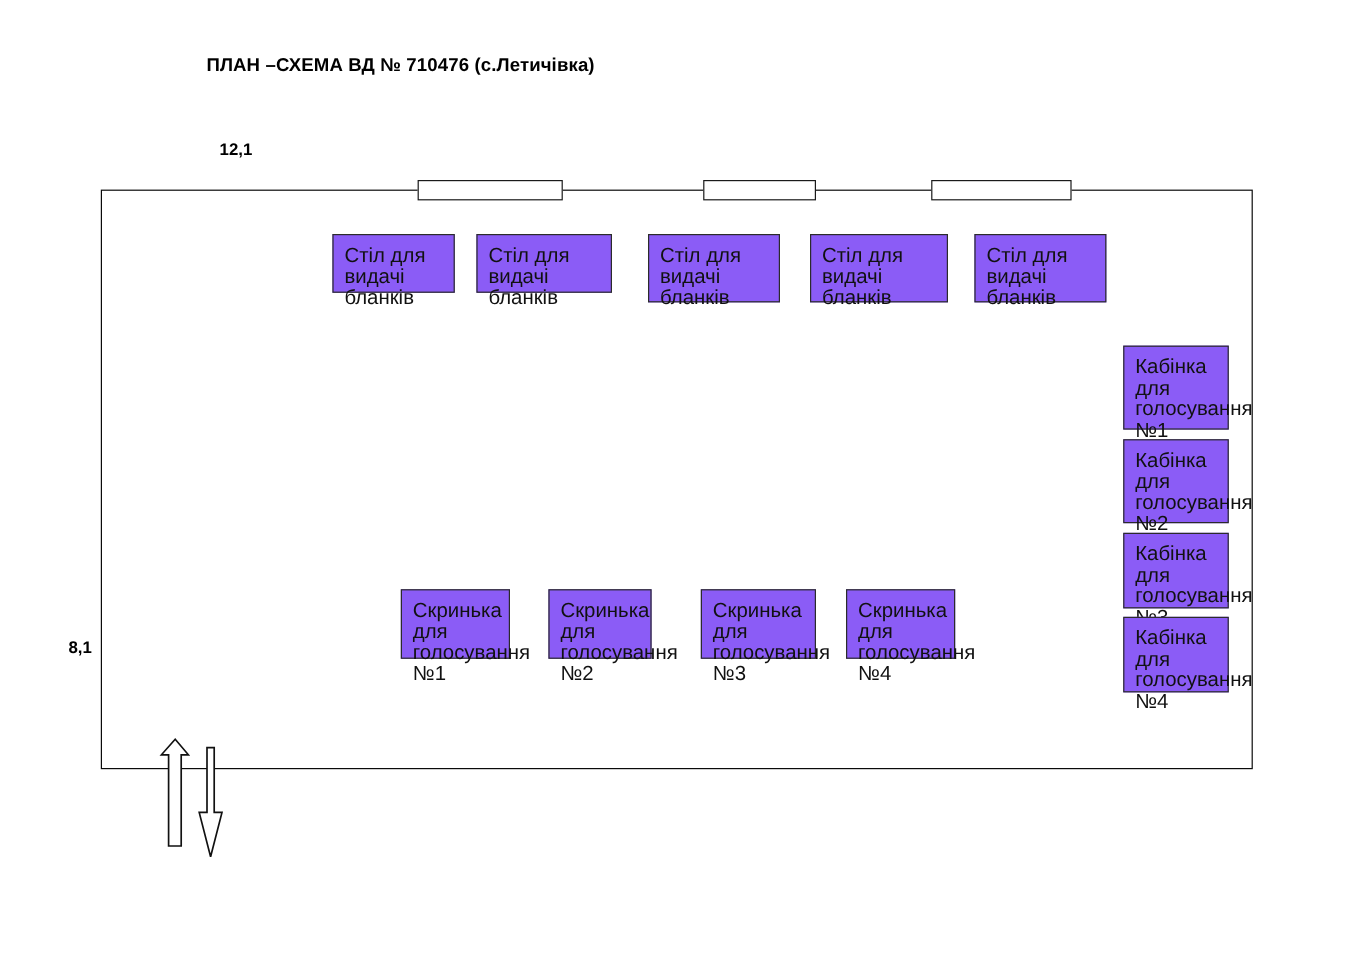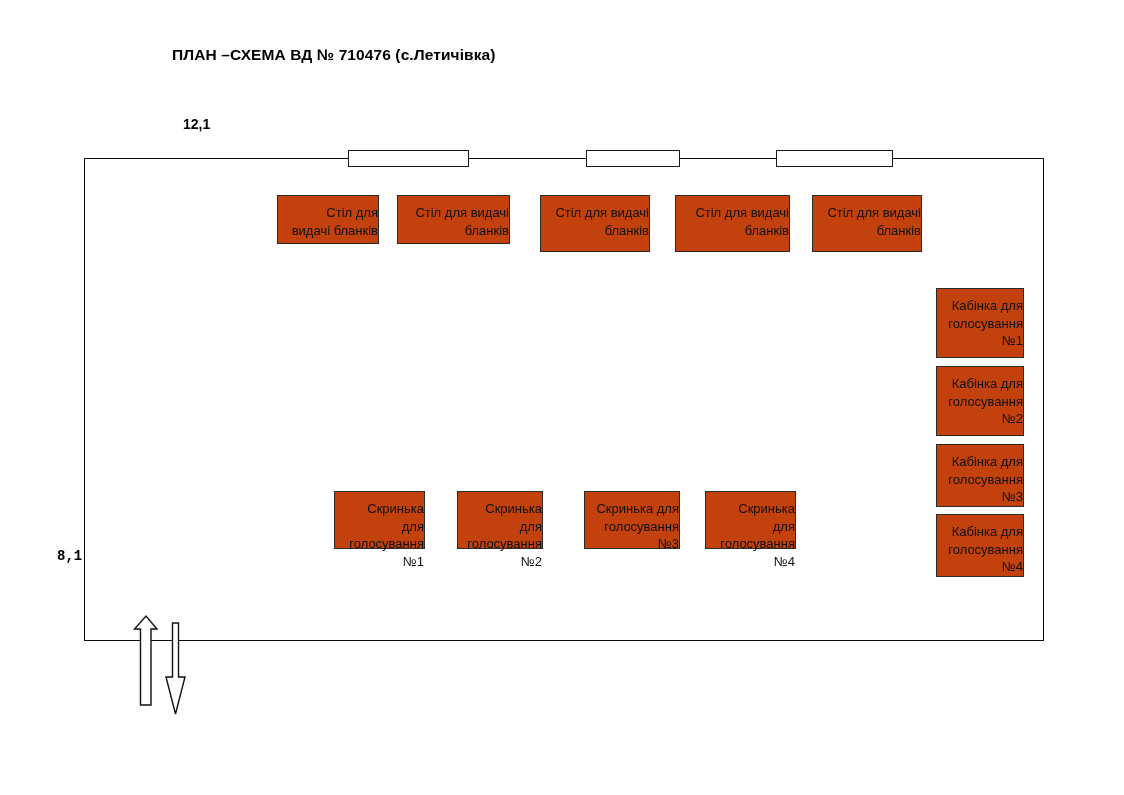--- a/index.html
+++ b/index.html
@@ -11,21 +11,20 @@
   body {
     font-family: "Liberation Sans", "DejaVu Sans", sans-serif;
     color: #000000;
   }
   #page {
     position: relative;
     width: 1124px;
     height: 795px;
     background: #ffffff;
     overflow: hidden;
-    text-align: right;
   }
 
   
   .title {
     position: absolute;
     left: 172px;
     top: 46px;
     font-size: 15.5px;
     font-weight: bold;
     letter-spacing: 0.1px;
@@ -35,21 +34,21 @@
 
   
   .dim-label {
     position: absolute;
     font-size: 14px;
     font-weight: bold;
     color: #000;
     white-space: nowrap;
   }
   .dim-top  { left: 183px; top: 116px; }
-  .dim-left { left: 57px;  top: 548px; font-family: Liberation Mono, monospace; }
+  .dim-left { left: 57px;  top: 531px; }
 
   
   .room {
     position: absolute;
     left: 84px;
     top: 158px;
     width: 960px;
     height: 483px;
     box-sizing: border-box;
     border: 1.6px solid #0a0a0a;
@@ -63,22 +62,22 @@
     border: 1.4px solid #1a1a1a;
     background: #ffffff;
     height: 17px;
   }
 
   
   .fbox {
     position: absolute;
     box-sizing: border-box;
     border: 1.1px solid #2b2b2b;
-    background: #c2410c;
-    font-size: 13px;
+    background: #8b5cf6;
+    font-size: 17px;
     line-height: 17.5px;
     color: #111;
     padding: 8px 0 12px 9px;
     white-space: pre-line;
   }
 
   
   .arrow-layer {
     position: absolute;
     left: 0;

